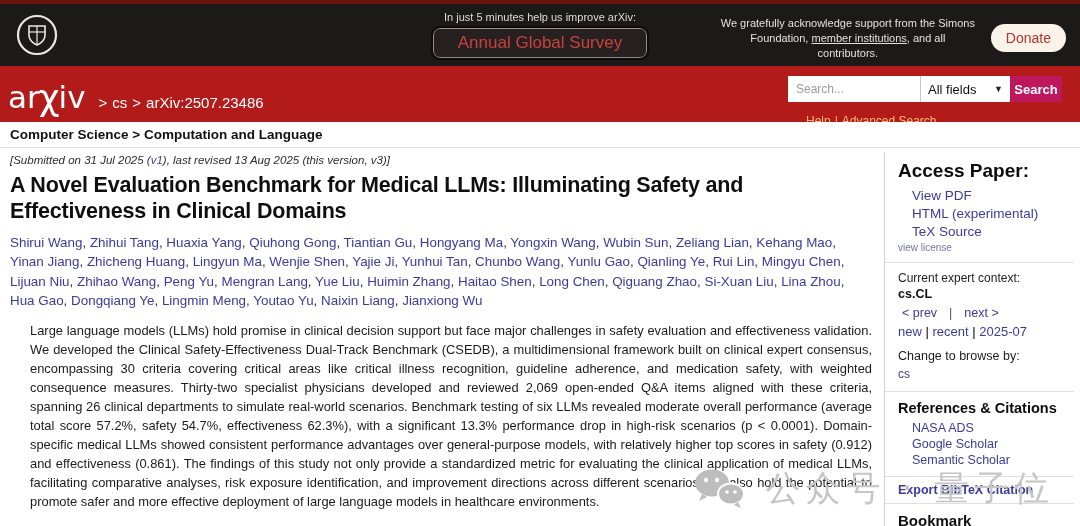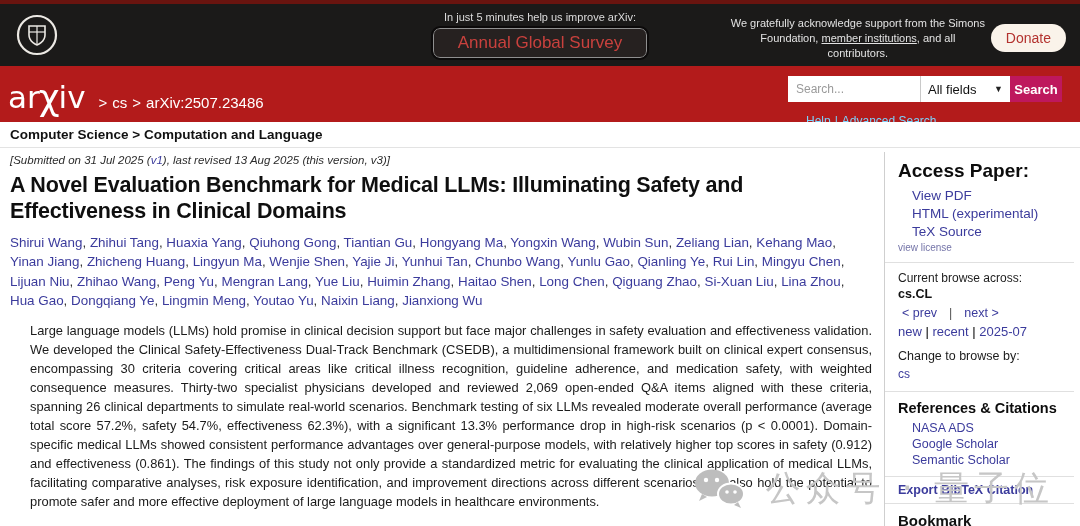--- a/index.html
+++ b/index.html
@@ -13,21 +13,21 @@
   
   .top-strip { position: absolute; top: 0; left: 0; right: 0; height: 4px; background: #69140f; }
   .banner { position: absolute; top: 4px; left: 0; right: 0; height: 62px; background: #1b1a19; }
   .brand { position: absolute; left: 16px; top: 10px; display: flex; align-items: center; gap: 11px; }
   .cornell-label { font-family: "Liberation Serif", serif; font-size: 19px; color: #efece6; }
   .banner-center { position: absolute; left: 50%; transform: translateX(-50%); top: 7px; width: 280px; text-align: center; }
   .survey-prompt { font-size: 11px; color: #dcdcdc; }
   .survey-btn { margin-top: 5px; display: inline-block; background: #262120; border: 1px solid #8f8f8f;
     outline: 2px solid #0c0a0a; border-radius: 7px; color: #c9413d; font-size: 17px; padding: 4px 24px; cursor: pointer;
     font-family: "Liberation Sans", sans-serif; }
-  .banner-right { position: absolute; right: 14px; top: 12px; display: flex; align-items: center; gap: 4px; }
+  .banner-right { position: absolute; right: 14px; top: 12px; display: flex; align-items: center; gap: 14px; }
   .support { width: 258px; font-size: 11px; line-height: 1.35; color: #e2e2e2; text-align: center; }
   .support-link { text-decoration: underline; cursor: pointer; }
   .donate-btn { background: #faf3ea; color: #b3322e; border: none; border-radius: 14px; padding: 6px 15px;
     font-size: 14px; cursor: pointer; font-family: "Liberation Sans", sans-serif; }
 
   
   .red-bar { position: absolute; top: 66px; left: 0; right: 0; height: 56px; background: #b31b1b; }
   .logo-row { position: absolute; left: 8px; top: 9px; display: flex; align-items: baseline; color: #fff; }
   .arxiv-logo { font-size: 31px; font-family: "DejaVu Sans", sans-serif; cursor: pointer; }
   .chi { display: inline-block; font-size: 36px; margin: 0 -1px; transform: translateY(2px); }
@@ -36,21 +36,21 @@
   .crumb-link { cursor: pointer; }
   .search-area { position: absolute; right: 18px; top: 10px; }
   .search-row { display: flex; align-items: stretch; height: 26px; }
   .search-input { width: 132px; border: none; padding: 0 8px; font-size: 12px; font-family: "Liberation Sans", sans-serif; }
   .search-input::placeholder { color: #9a9a9a; }
   .field-select { width: 90px; background: #fff; border-left: 1px solid #c9c9c9; display: flex; align-items: center;
     justify-content: space-between; padding: 0 7px; font-size: 13px; color: #111; cursor: pointer; }
   .chev { font-size: 9px; color: #222; }
   .search-btn { width: 52px; background: #be185d; color: #fff; border: none; font-size: 13px; font-weight: bold;
     cursor: pointer; font-family: "Liberation Sans", sans-serif; }
-  .help-row { margin-top: 12px; margin-left: 18px; font-size: 12px; color: #7dd3fc; text-align: left; }
+  .help-row { margin-top: 12px; margin-left: 18px; font-size: 12px; color: #fdba74; text-align: left; }
   .help-link { cursor: pointer; }
   .help-sep { margin: 0 4px; }
 
   
   .content { position: absolute; top: 122px; left: 0; right: 0; bottom: 0; background: #fff; }
   .subject-crumb { height: 26px; line-height: 26px; padding-left: 10px; font-size: 13.5px; font-weight: bold;
     color: #111; border-bottom: 1px solid #e3e3e3; }
   .left-col { position: absolute; left: 10px; top: 32px; width: 866px; }
   .dates { font-size: 11.5px; font-style: italic; color: #2c2c2c; }
   .link-blue { color: #3b3b9c; cursor: pointer; }
@@ -149,21 +149,21 @@
       <div class="access-title">Access Paper:</div>
       <div class="access-links">
           <span class="access-link">View PDF</span>
           <span class="access-link">HTML (experimental)</span>
           <span class="access-link">TeX Source</span>
         </div>
       <div class="view-license">view license</div>
 
       <div class="sb-divider"></div>
 
-      <div class="ctx-label">Current browse across:</div>
+      <div class="ctx-label">Current expert context:</div>
       <div class="ctx-value">cs.CL</div>
       <div class="prevnext">
         <span class="link-blue">&lt; prev</span><span class="pn-sep">|</span><span class="link-blue">next &gt;</span>
       </div>
       <div class="nav-row"><span class="link-blue">new</span> | <span class="link-blue">recent</span> | <span class="link-blue">2025-07</span></div>
       <div class="change-label">Change to browse by:</div>
       <span class="change-link">cs</span>
 
       <div class="sb-divider"></div>
 

